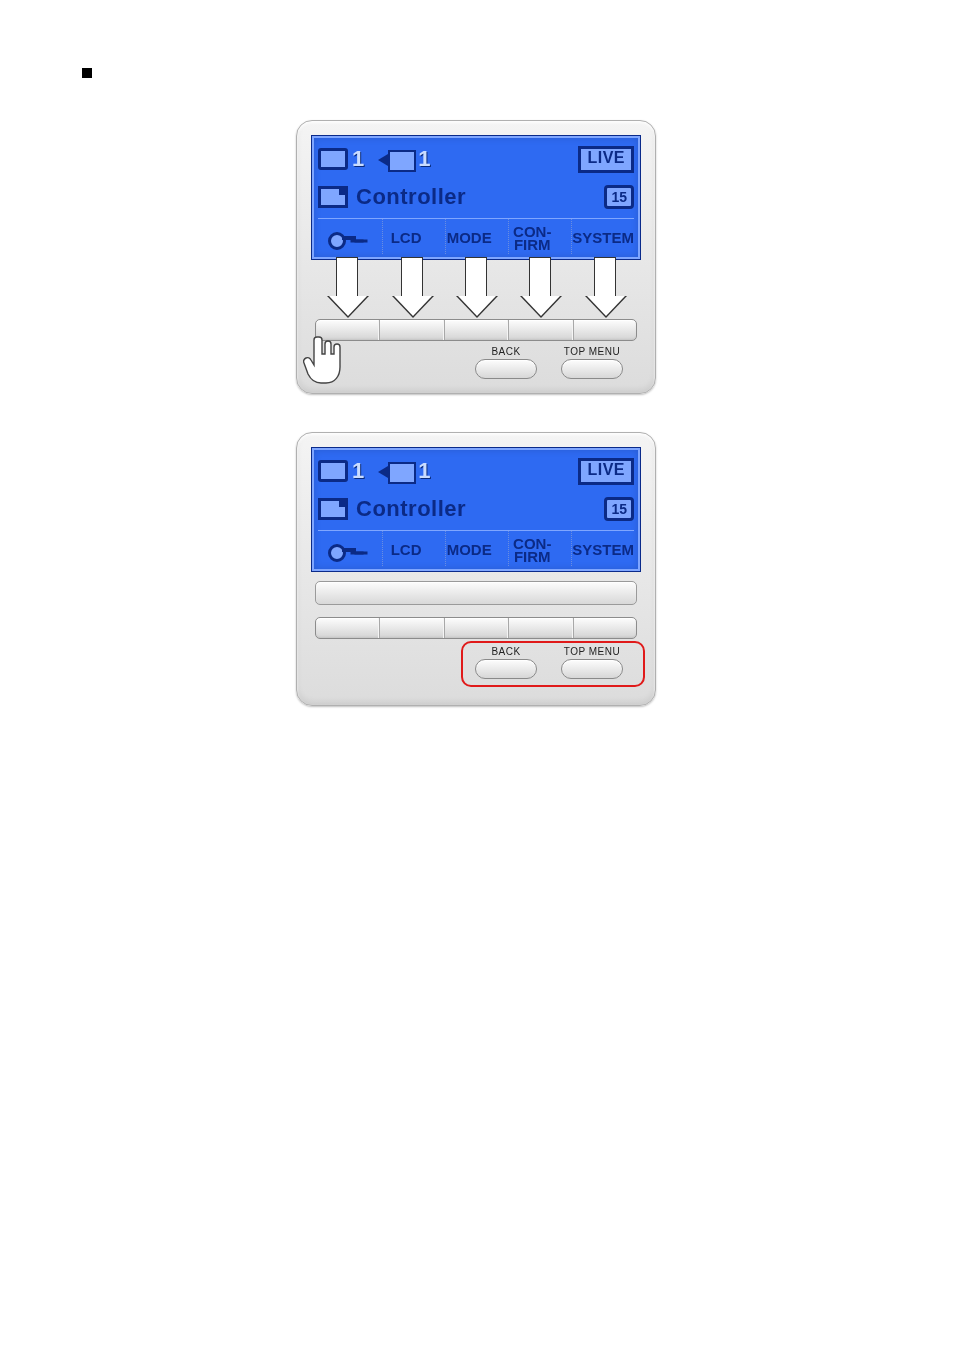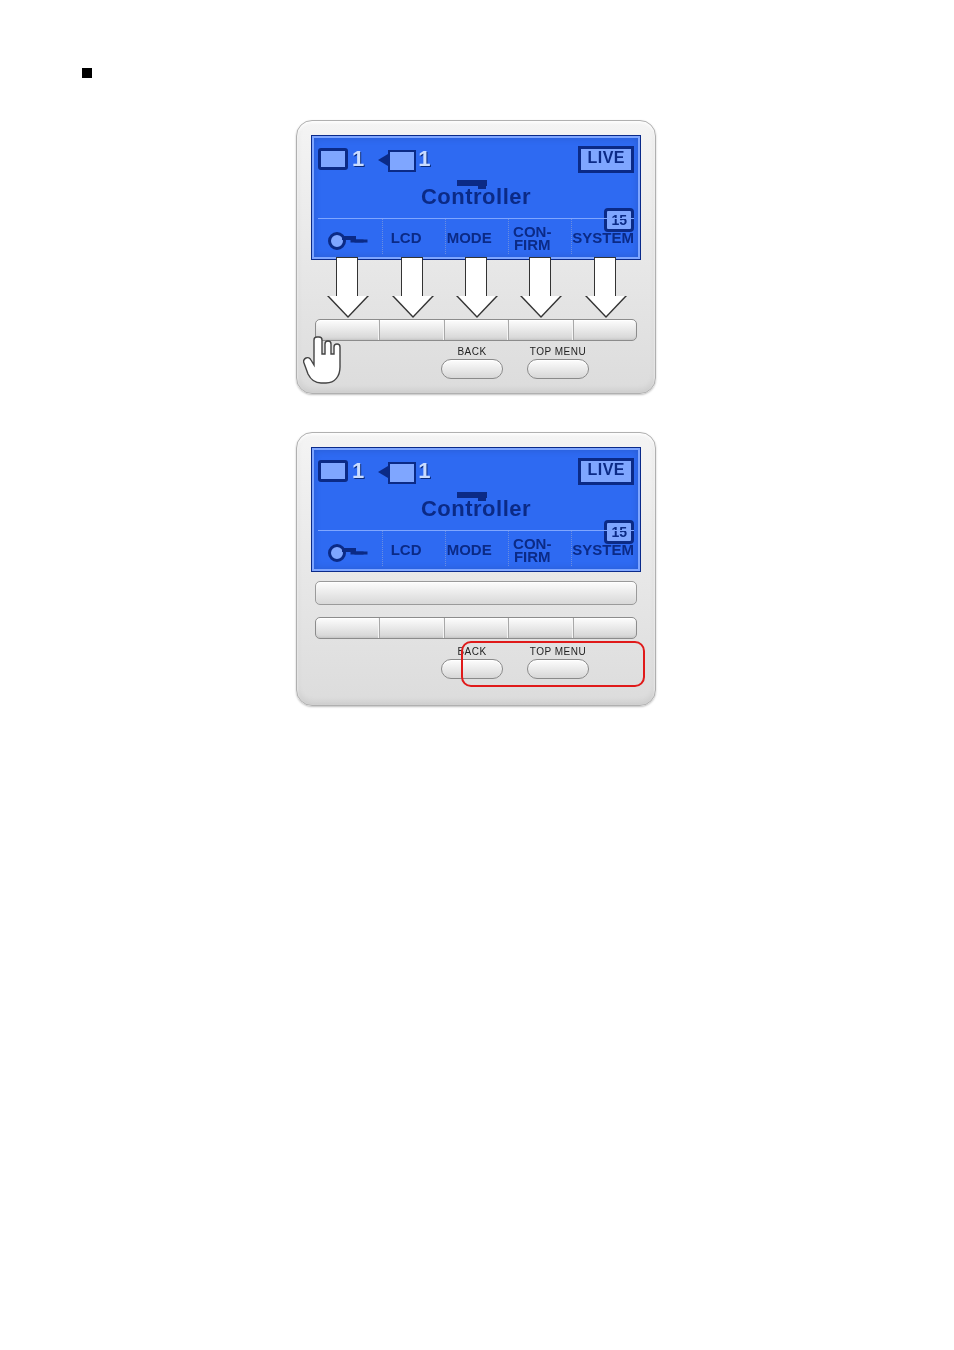--- a/index.html
+++ b/index.html
@@ -45,21 +45,21 @@
     color: #0b2a86;
     position: relative;
   }
   .lcd-row {
     position: absolute;
     left: 6px; right: 6px;
     display: flex;
     align-items: center;
   }
   .lcd-row.top    { top: 6px;  height: 34px; }
-  .lcd-row.mid    { top: 44px; height: 34px; flex-direction: column; }
+  .lcd-row.mid    { top: 44px; height: 34px; }
   .lcd-row.bot    { top: 82px; height: 36px; border-top: 1px solid #7fa6ff; }
 
   
   .lcd .mon-icon {
     width: 30px; height: 22px;
     border: 3px solid #0b2a86;
     border-radius: 3px;
     margin-right: 4px;
     position: relative;
     background: #7fa6ff;
@@ -240,25 +240,25 @@
     flex: 1 1 0;
     border-left: 1px solid #a8a8a8;
     border-right: 1px solid #f5f5f5;
   }
   .softkeys .seg:first-child { border-left: none; }
   .softkeys .seg:last-child  { border-right: none; }
 
   
   .btn-row {
     position: absolute;
-    right: 24px;
+    right: 32px;
     width: 190px;
     display: flex;
     gap: 24px;
-    justify-content: flex-start;
+    justify-content: flex-end;
   }
   .panel.one .btn-row { top: 226px; }
   .panel.two .btn-row { top: 214px; }
   .btn-col {
     display: flex; flex-direction: column;
     align-items: center;
     gap: 2px;
   }
   .btn-label {
     font: 500 10px/1 Arial, sans-serif;

